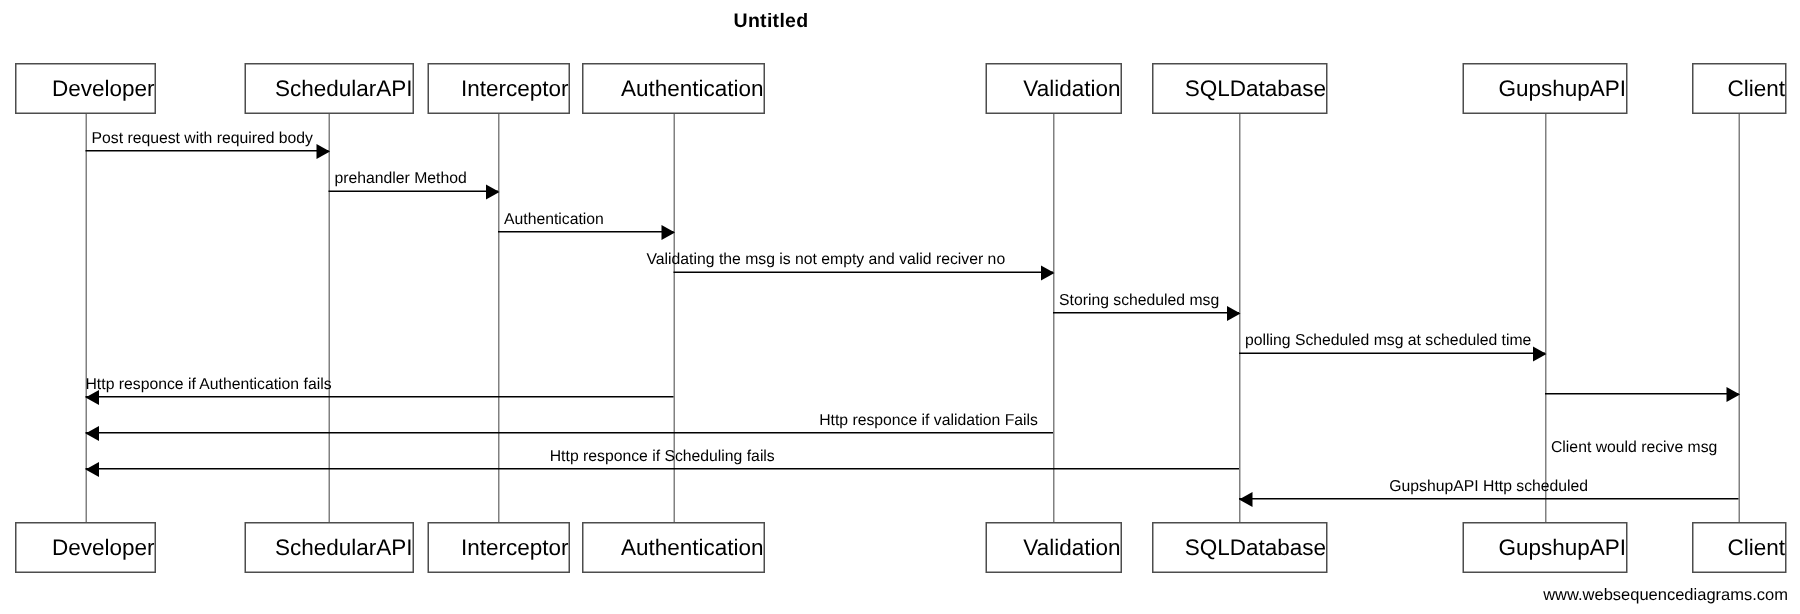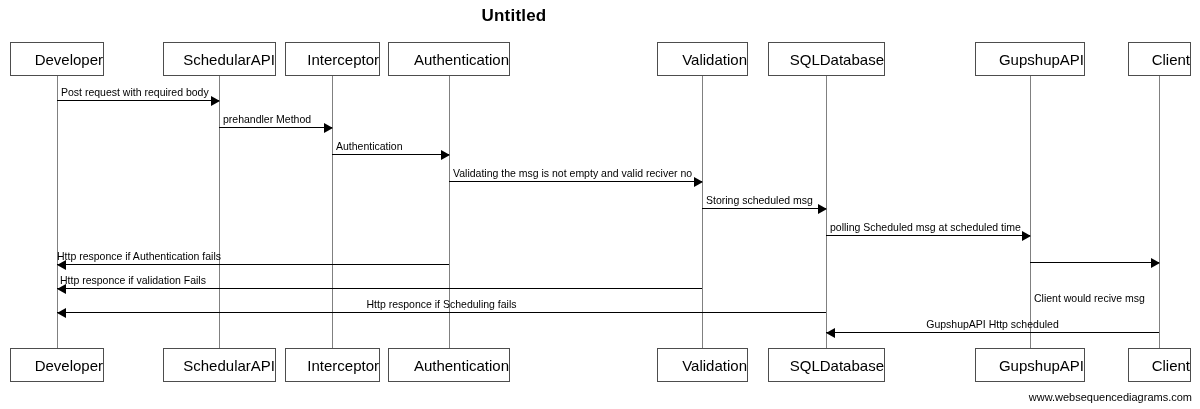--- a/index.html
+++ b/index.html
@@ -17,21 +17,21 @@
     height: 409px;
     overflow: hidden;
     background: #ffffff;
   }
   #diagram-title {
     position: absolute;
     left: 0;
     top: 6px;
     width: 1028px;
     text-align: center;
-    font-size: 17px;
+    font-size: 13px;
     font-weight: bold;
     letter-spacing: 0.2px;
   }
   .actor-box {
     position: absolute;
     box-sizing: border-box;
     border: 1px solid #4d4d4d;
     background: #ffffff;
     display: flex;
     align-items: center;
@@ -154,36 +154,36 @@
       <div class="msg-head right" style="top: 96px; left: 211px;"></div>
       <div class="msg-label" style="top: 87px; left: 61px; max-width: 154px;">Post request with required body</div>
       <div class="msg-line" style="left: 219px; top: 127px; width: 113px; background: rgb(0, 0, 0);"></div>
       <div class="msg-head right" style="top: 123px; left: 324px;"></div>
       <div class="msg-label" style="top: 114px; left: 223px; max-width: 105px;">prehandler Method</div>
       <div class="msg-line" style="left: 332px; top: 154px; width: 117px; background: rgb(0, 0, 0);"></div>
       <div class="msg-head right" style="top: 150px; left: 441px;"></div>
       <div class="msg-label" style="top: 141px; left: 336px; max-width: 109px;">Authentication</div>
       <div class="msg-line" style="left: 449px; top: 181px; width: 253px; background: rgb(0, 0, 0);"></div>
       <div class="msg-head right" style="top: 177px; left: 694px;"></div>
-      <div class="msg-label" style="top: 168px; left: 453px; max-width: 245px;">Validating the msg is not empty and valid reciver no</div>
+      <div class="msg-label" style="top: 168px; left: 431px; max-width: 245px;">Validating the msg is not empty and valid reciver no</div>
       <div class="msg-line" style="left: 702px; top: 208px; width: 124px; background: rgb(0, 0, 0);"></div>
       <div class="msg-head right" style="top: 204px; left: 818px;"></div>
       <div class="msg-label" style="top: 195px; left: 706px; max-width: 116px;">Storing scheduled msg</div>
       <div class="msg-line" style="left: 826px; top: 235px; width: 204px; background: rgb(0, 0, 0);"></div>
       <div class="msg-head right" style="top: 231px; left: 1022px;"></div>
       <div class="msg-label" style="top: 222px; left: 830px; max-width: 196px;">polling Scheduled msg at scheduled time</div>
       <div class="msg-line" style="left: 1030px; top: 262px; width: 129px; background: rgb(0, 0, 0);"></div>
       <div class="msg-head right" style="top: 258px; left: 1151px;"></div>
       <div class="msg-label" style="top: 249px; left: 1034px; max-width: 121px; margin-top: 44px;">Client would recive msg</div>
       <div class="msg-line" style="left: 57px; top: 264px; width: 392px; background: rgb(0, 0, 0);"></div>
       <div class="msg-head left" style="top: 260px; left: 57px;"></div>
       <div class="msg-label" style="top: 251px; left: 57px; width: 392px; text-align: left;">Http responce if Authentication fails</div>
       <div class="msg-line" style="left: 57px; top: 288px; width: 645px; background: rgb(0, 0, 0);"></div>
       <div class="msg-head left" style="top: 284px; left: 57px;"></div>
-      <div class="msg-label" style="top: 275px; left: 60px; width: 645px; text-align: left;">Http responce if validation Fails</div>
+      <div class="msg-label" style="top: 275px; left: 47px; width: 645px; text-align: right;">Http responce if validation Fails</div>
       <div class="msg-line" style="left: 57px; top: 312px; width: 769px; background: rgb(0, 0, 0);"></div>
       <div class="msg-head left" style="top: 308px; left: 57px;"></div>
       <div class="msg-label" style="top: 299px; left: 57px; width: 769px; text-align: center;">Http responce if Scheduling fails</div>
       <div class="msg-line" style="left: 826px; top: 332px; width: 333px; background: rgb(0, 0, 0);"></div>
       <div class="msg-head left" style="top: 328px; left: 826px;"></div>
       <div class="msg-label" style="top: 319px; left: 826px; width: 333px; text-align: center;">GupshupAPI Http scheduled</div>
     </div>
 
   <div id="footer-credit">www.websequencediagrams.com</div>
 </div>

